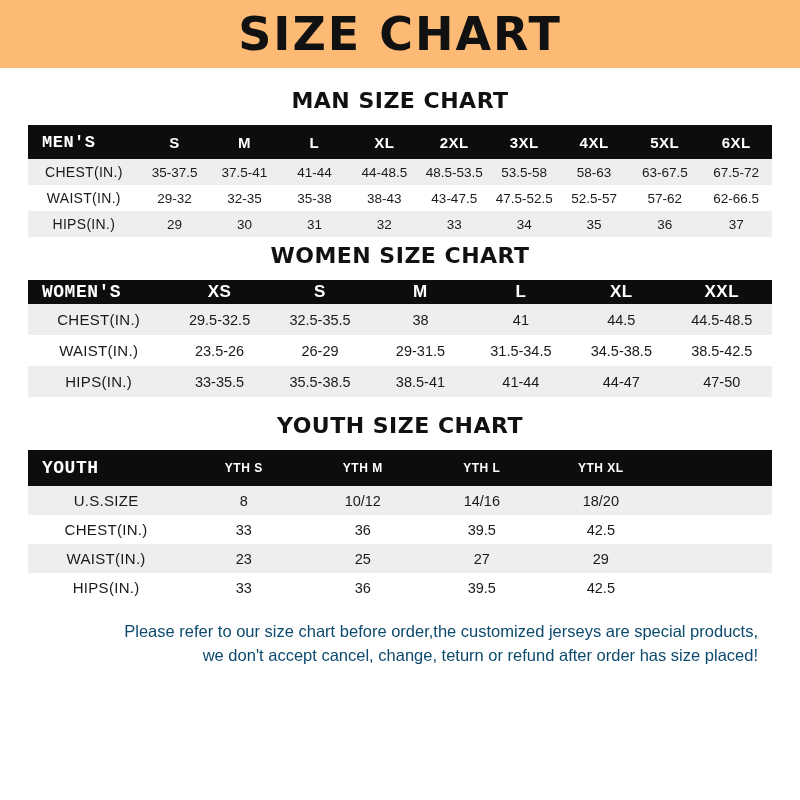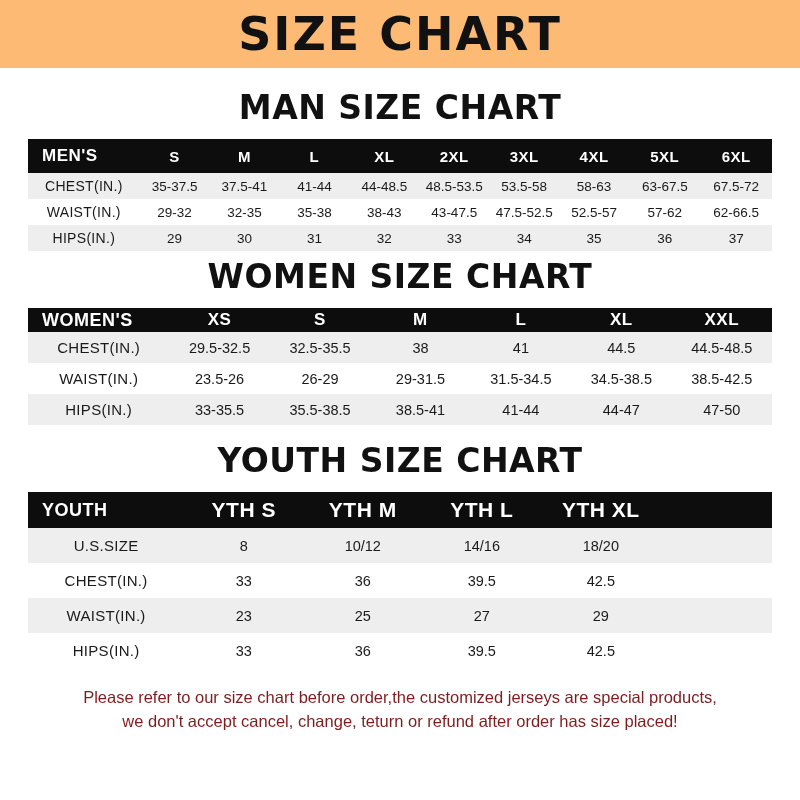--- a/index.html
+++ b/index.html
@@ -36,21 +36,21 @@
     line-height: 1;
   }
   .content {
     padding: 0 28px;
     box-sizing: border-box;
   }
   .section-title {
     text-align: center;
     font-family: "DejaVu Sans", sans-serif;
     font-weight: bold;
-    font-size: 33px;
+    font-size: 22px;
     color: #111111;
     letter-spacing: 0.5px;
   }
   .t-man { margin-top: 20px; }
   .t-women { margin-top: 6px; }
   .t-youth { margin-top: 16px; }
 
   table {
     border-collapse: collapse;
     width: 100%;
@@ -71,50 +71,50 @@
     background: #0d0d0d;
     color: #ffffff;
     font-size: 15px;
     font-weight: bold;
     height: 34px;
     letter-spacing: 0.5px;
   }
   table.chart thead th.rowhead {
     text-align: left;
     padding-left: 14px;
-    font-family: Liberation Sans, sans-serif;
+    font-family: Liberation Mono, monospace;
     font-size: 17px;
   }
   table.chart tbody td.rowhead {
     text-align: center;
     font-size: 14px;
     color: #1a1a1a;
     letter-spacing: 0.3px;
   }
   table.chart tbody tr.odd td { background: #eeeeee; }
   table.chart tbody tr.even td { background: #ffffff; }
 
   
   table.women thead th { height: 24px; font-size: 17px; }
   table.women thead th.rowhead { font-size: 18px; }
   table.women td { height: 31px; font-size: 14.5px; }
   table.women tbody td.rowhead { font-size: 15px; }
 
-  table.youth thead th { height: 36px; font-size: 21px; }
+  table.youth thead th { height: 36px; font-size: 12px; }
   table.youth thead th.rowhead { font-size: 18px; }
-  table.youth td { height: 35px; font-size: 14.5px; }
+  table.youth td { height: 29px; font-size: 14.5px; }
   table.youth tbody td.rowhead { font-size: 15px; }
 
   .footer-note {
     margin-top: 18px;
-    padding: 0 24px;
-    color: #7f1d1d;
+    padding: 0 42px;
+    color: #0c4a6e;
     font-size: 16.5px;
     line-height: 1.45;
-    text-align: center;
+    text-align: right;
   }
   .footer-note div { white-space: nowrap; }
 </style>
 </head>
 <body>
 
 <div class="page">
 
   <div class="banner">
     <div class="banner-title">SIZE CHART</div>

